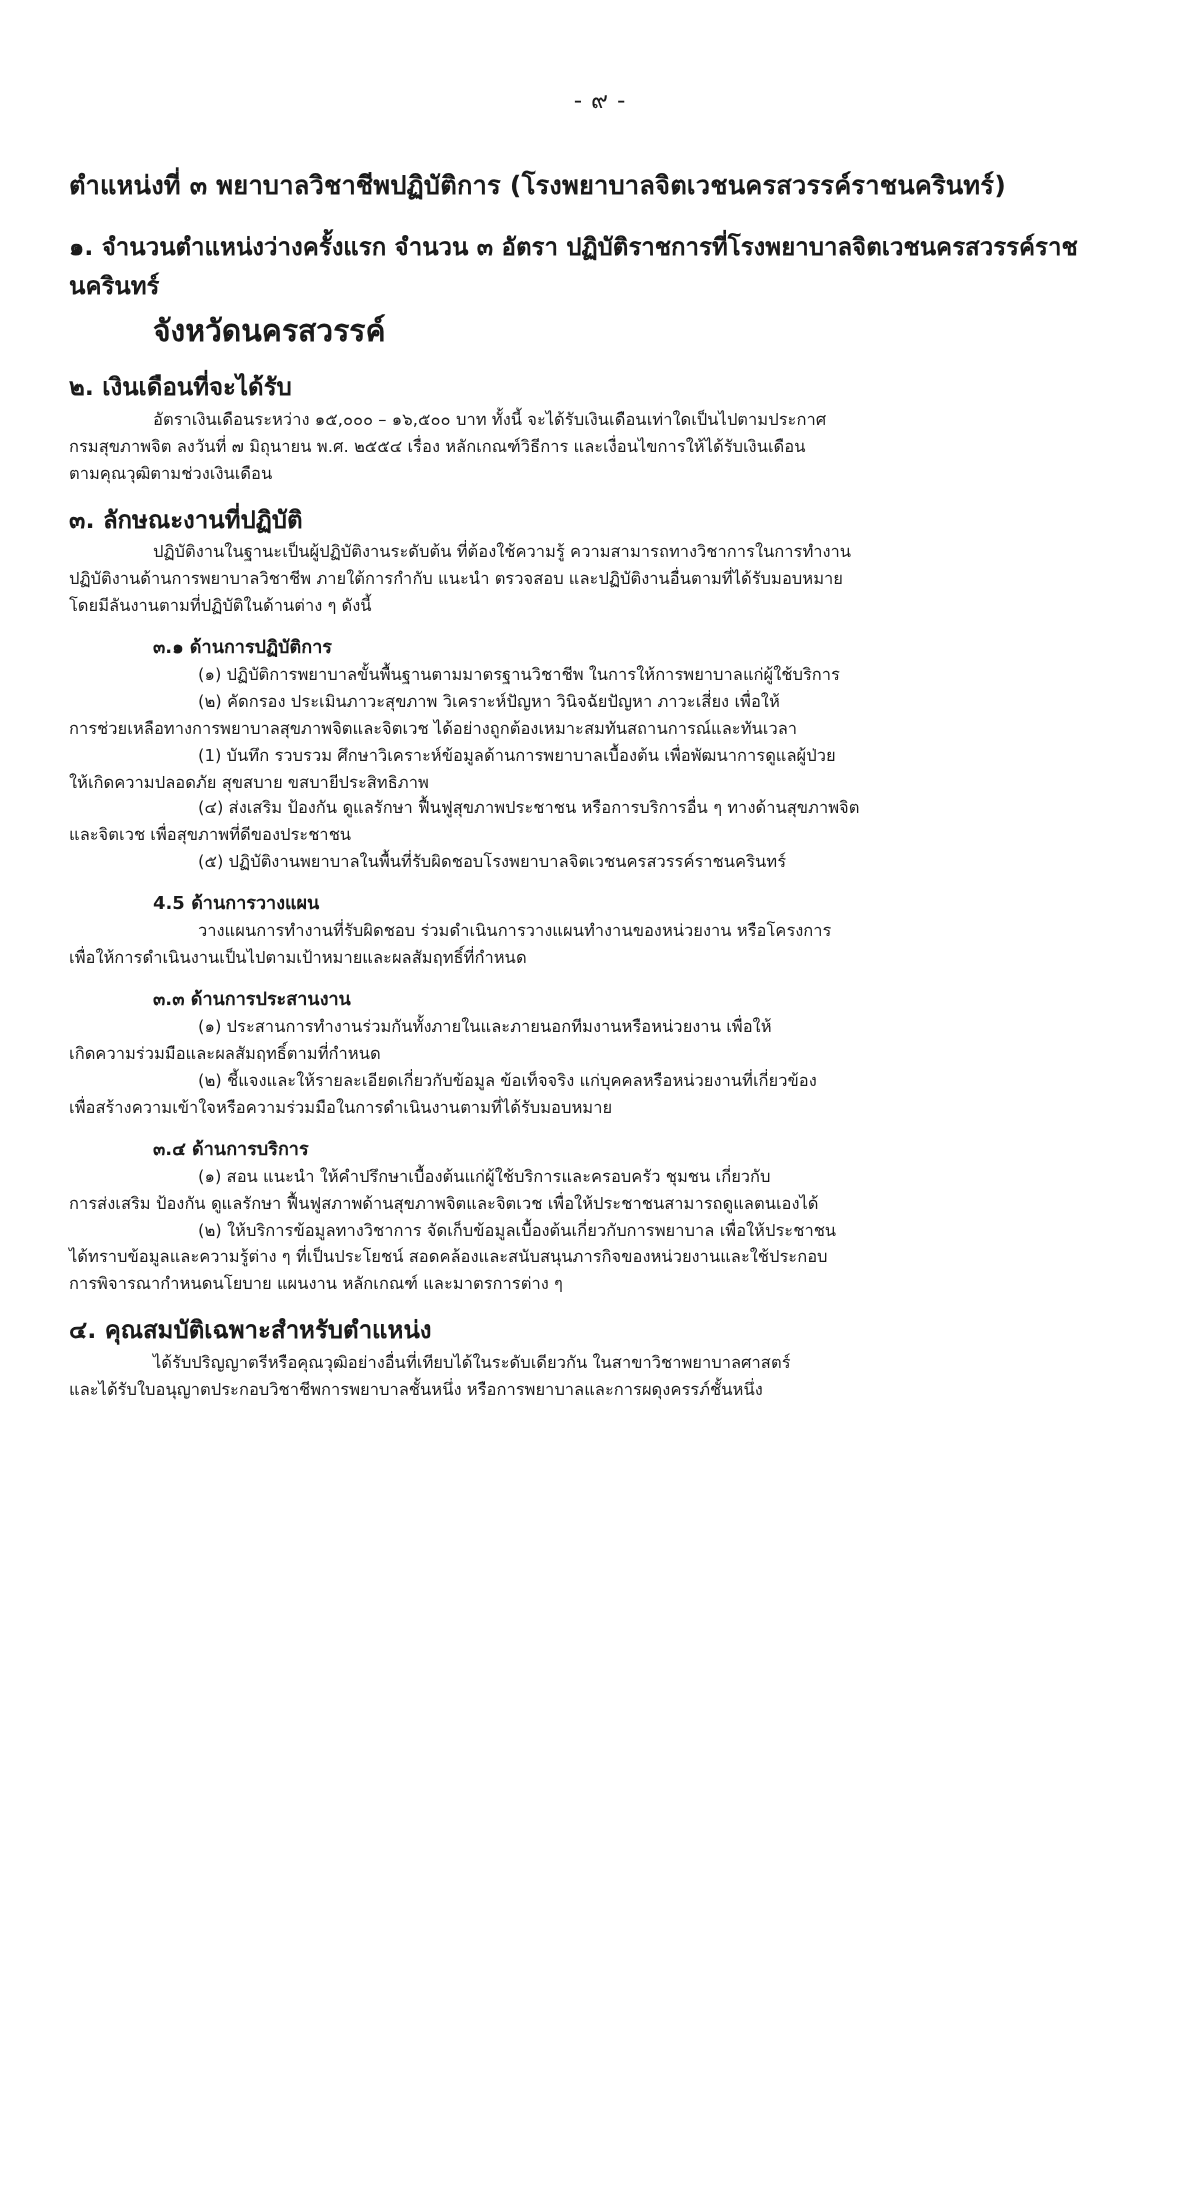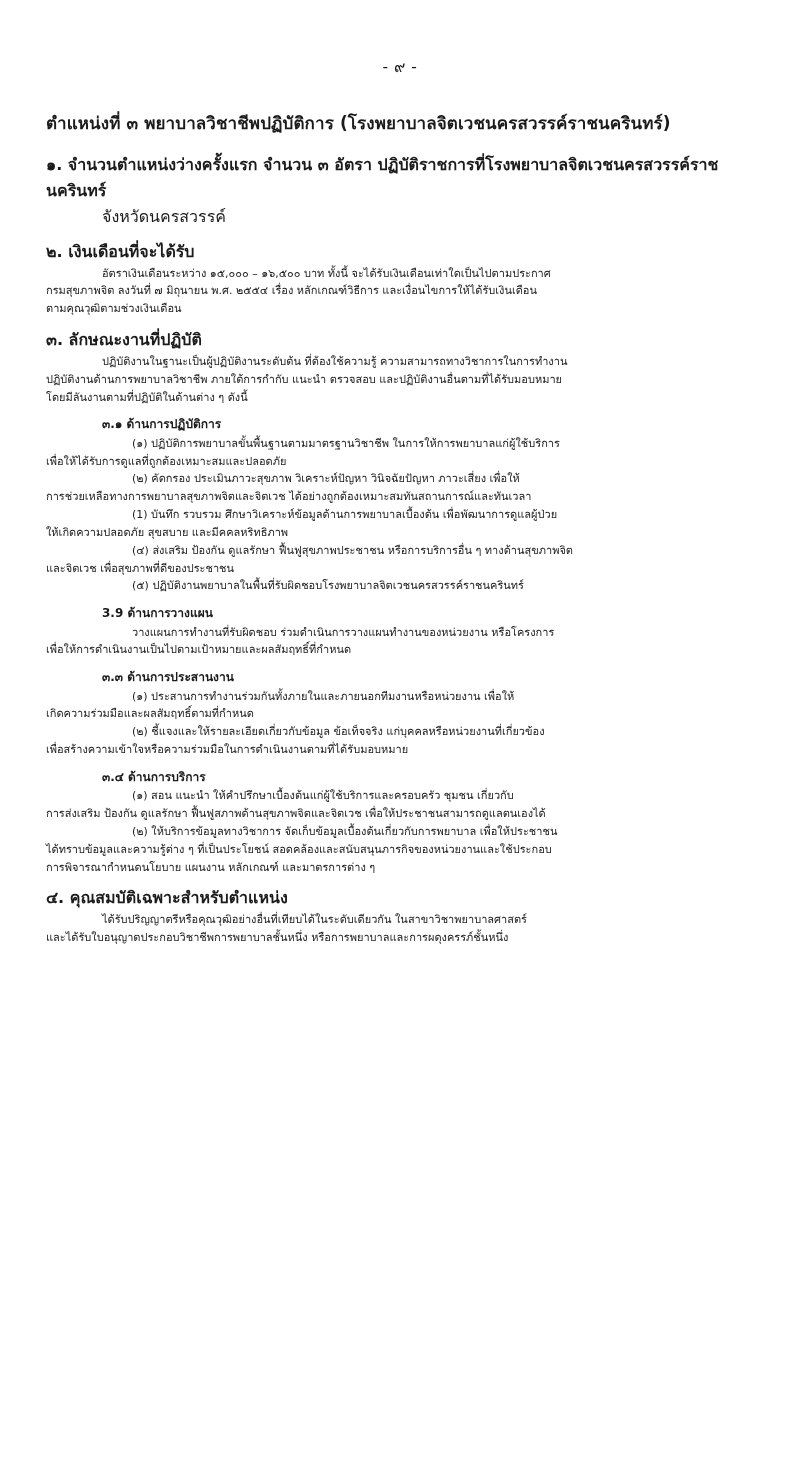--- a/index.html
+++ b/index.html
@@ -69,51 +69,50 @@
 <body>
 
 <div class="page">
 
   <div class="page-number">- ๙ -</div>
 
   <div class="doc-title">ตำแหน่งที่ ๓  พยาบาลวิชาชีพปฏิบัติการ (โรงพยาบาลจิตเวชนครสวรรค์ราชนครินทร์)</div>
 
   <div class="block">
     <p class="h-num">๑. จำนวนตำแหน่งว่างครั้งแรก  จำนวน ๓ อัตรา ปฏิบัติราชการที่โรงพยาบาลจิตเวชนครสวรรค์ราชนครินทร์</p>
-    <p class="hang" style="padding-left:56px; font-weight:normal; font-size:16px;">จังหวัดนครสวรรค์</p>
+    <p class="hang" style="padding-left:56px; font-weight:bold; font-size:20px;">จังหวัดนครสวรรค์</p>
   </div>
 
   <div class="block">
     <p class="h-num">๒. เงินเดือนที่จะได้รับ</p>
     <p class="body-indent">อัตราเงินเดือนระหว่าง ๑๕,๐๐๐ – ๑๖,๕๐๐ บาท ทั้งนี้ จะได้รับเงินเดือนเท่าใดเป็นไปตามประกาศ</p>
     <p>กรมสุขภาพจิต ลงวันที่ ๗ มิถุนายน พ.ศ. ๒๕๕๔ เรื่อง หลักเกณฑ์วิธีการ และเงื่อนไขการให้ได้รับเงินเดือน</p>
     <p>ตามคุณวุฒิตามช่วงเงินเดือน</p>
   </div>
 
   <div class="block">
     <p class="h-num">๓. ลักษณะงานที่ปฏิบัติ</p>
     <p class="body-indent">ปฏิบัติงานในฐานะเป็นผู้ปฏิบัติงานระดับต้น ที่ต้องใช้ความรู้ ความสามารถทางวิชาการในการทำงาน</p>
     <p>ปฏิบัติงานด้านการพยาบาลวิชาชีพ ภายใต้การกำกับ แนะนำ ตรวจสอบ และปฏิบัติงานอื่นตามที่ได้รับมอบหมาย</p>
     <p>โดยมีลันงานตามที่ปฏิบัติในด้านต่าง ๆ ดังนี้</p>
 
     <div>
       <p class="h-sub">๓.๑ ด้านการปฏิบัติการ</p>
       <p class="body-indent2">(๑)  ปฏิบัติการพยาบาลขั้นพื้นฐานตามมาตรฐานวิชาชีพ ในการให้การพยาบาลแก่ผู้ใช้บริการ</p>
-      <p>เพื่อให้ได้รับการดูแลที่ถูกต้องเหมาะสมและปลอดภัย</p>
       <p class="body-indent2">(๒)  คัดกรอง ประเมินภาวะสุขภาพ วิเคราะห์ปัญหา วินิจฉัยปัญหา ภาวะเสี่ยง เพื่อให้</p>
       <p>การช่วยเหลือทางการพยาบาลสุขภาพจิตและจิตเวช ได้อย่างถูกต้องเหมาะสมทันสถานการณ์และทันเวลา</p>
       <p class="body-indent2">(1)  บันทึก รวบรวม ศึกษาวิเคราะห์ข้อมูลด้านการพยาบาลเบื้องต้น เพื่อพัฒนาการดูแลผู้ป่วย</p>
-      <p>ให้เกิดความปลอดภัย สุขสบาย และมีคคลหริทธิภาพ</p>
+      <p>ให้เกิดความปลอดภัย สุขสบาย ขสบายีประสิทธิภาพ</p>
       <p class="body-indent2">(๔)  ส่งเสริม ป้องกัน ดูแลรักษา ฟื้นฟูสุขภาพประชาชน หรือการบริการอื่น ๆ ทางด้านสุขภาพจิต</p>
       <p>และจิตเวช เพื่อสุขภาพที่ดีของประชาชน</p>
       <p class="body-indent2">(๕) ปฏิบัติงานพยาบาลในพื้นที่รับผิดชอบโรงพยาบาลจิตเวชนครสวรรค์ราชนครินทร์</p>
     </div>
 
     <div>
-      <p class="h-sub">3.9 ด้านการวางแผน</p>
+      <p class="h-sub">4.5 ด้านการวางแผน</p>
       <p class="body-indent2">วางแผนการทำงานที่รับผิดชอบ ร่วมดำเนินการวางแผนทำงานของหน่วยงาน หรือโครงการ</p>
       <p>เพื่อให้การดำเนินงานเป็นไปตามเป้าหมายและผลสัมฤทธิ์ที่กำหนด</p>
     </div>
 
     <div>
       <p class="h-sub">๓.๓ ด้านการประสานงาน</p>
       <p class="body-indent2">(๑)  ประสานการทำงานร่วมกันทั้งภายในและภายนอกทีมงานหรือหน่วยงาน เพื่อให้</p>
       <p>เกิดความร่วมมือและผลสัมฤทธิ์ตามที่กำหนด</p>
       <p class="body-indent2">(๒)  ชี้แจงและให้รายละเอียดเกี่ยวกับข้อมูล ข้อเท็จจริง แก่บุคคลหรือหน่วยงานที่เกี่ยวข้อง</p>
       <p>เพื่อสร้างความเข้าใจหรือความร่วมมือในการดำเนินงานตามที่ได้รับมอบหมาย</p>

